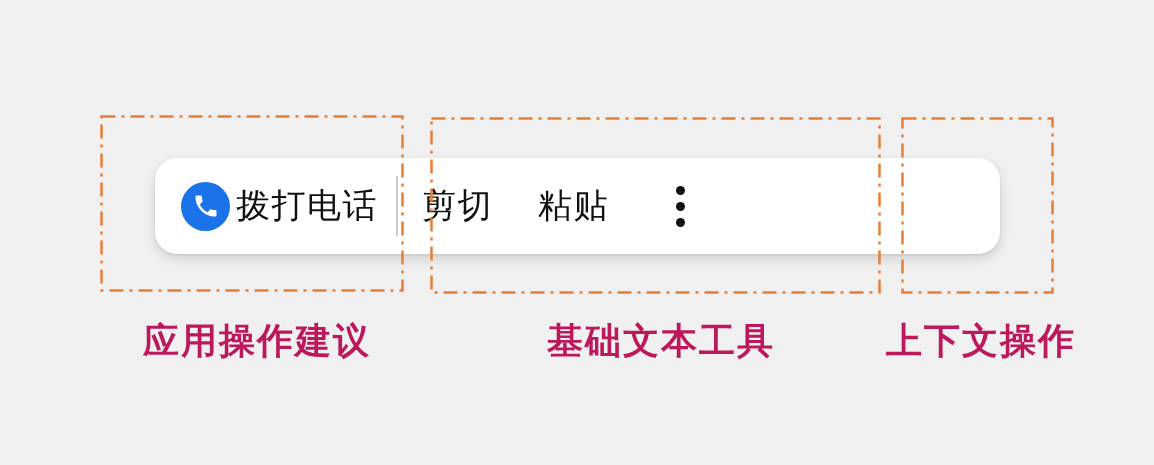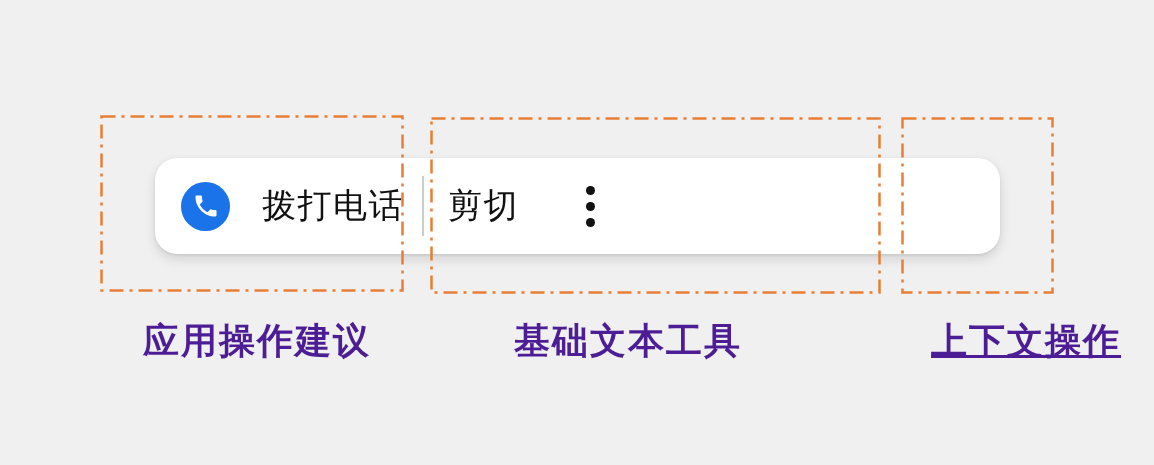--- a/index.html
+++ b/index.html
@@ -40,21 +40,21 @@
     width: 49px;
     height: 49px;
     border-radius: 50%;
     display: flex;
     align-items: center;
     justify-content: center;
     flex: 0 0 auto;
   }
   .phone-circle svg { display: block; }
   .call-label {
-    margin-left: 32px;
+    margin-left: 6px;
     font-size: 34px;
     letter-spacing: 1.5px;
     color: #111111;
     white-space: nowrap;
     text-align: center;
   }
   .divider {
     width: 2px;
     height: 60px;
     background: #cccccc;
@@ -98,48 +98,49 @@
   .annot-box2 { left: 430px; top: 117px; }
   .annot-box3 { left: 901px; top: 117px; }
 
   
   .caption {
     position: absolute;
     top: 317px;
     font-size: 36px;
     font-weight: 700;
     letter-spacing: 2px;
-    color: #4c1d95;
+    color: #be185d;
     text-align: center;
     white-space: nowrap;
     transform: translateX(-50%);
   }
   .caption1 { left: 257px; }
-  .caption2 { left: 628px; }
-  .caption3 { left: 1026px; text-decoration: underline; }
+  .caption2 { left: 661px; }
+  .caption3 { left: 981px; }
 </style>
 </head>
 <body>
 
 <div class="canvas">
 
   <div class="toolbar">
 
     <div class="call-btn">
       <span class="phone-circle" style="background:#1a73e8;">
         <svg width="28" height="28" viewBox="0 0 24 24" aria-hidden="true">
           <path fill="#ffffff" d="M6.62 10.79c1.44 2.83 3.76 5.14 6.59 6.59l2.2-2.2c.27-.27.67-.36 1.02-.24 1.12.37 2.33.57 3.57.57.55 0 1 .45 1 1V20c0 .55-.45 1-1 1-9.39 0-17-7.61-17-17 0-.55.45-1 1-1h3.5c.55 0 1 .45 1 1 0 1.25.2 2.45.57 3.57.11.35.03.74-.25 1.02l-2.2 2.2z"></path>
         </svg>
       </span>
       <span class="call-label">拨打电话</span>
     </div>
 
     <div class="divider"></div>
 
     <button class="menu-item first">剪切</button>
+    <button class="menu-item">粘贴</button>
 
     <button class="overflow">
       <span class="dot"></span>
       <span class="dot"></span>
       <span class="dot"></span>
     </button>
   </div>
 
   <svg class="annot annot-box1" width="304" height="177">
     <rect x="1.5" y="1.5" width="301" height="174" fill="none" stroke-width="2.5" stroke-dasharray="14 6 3 6" stroke="#e87e35"></rect>

